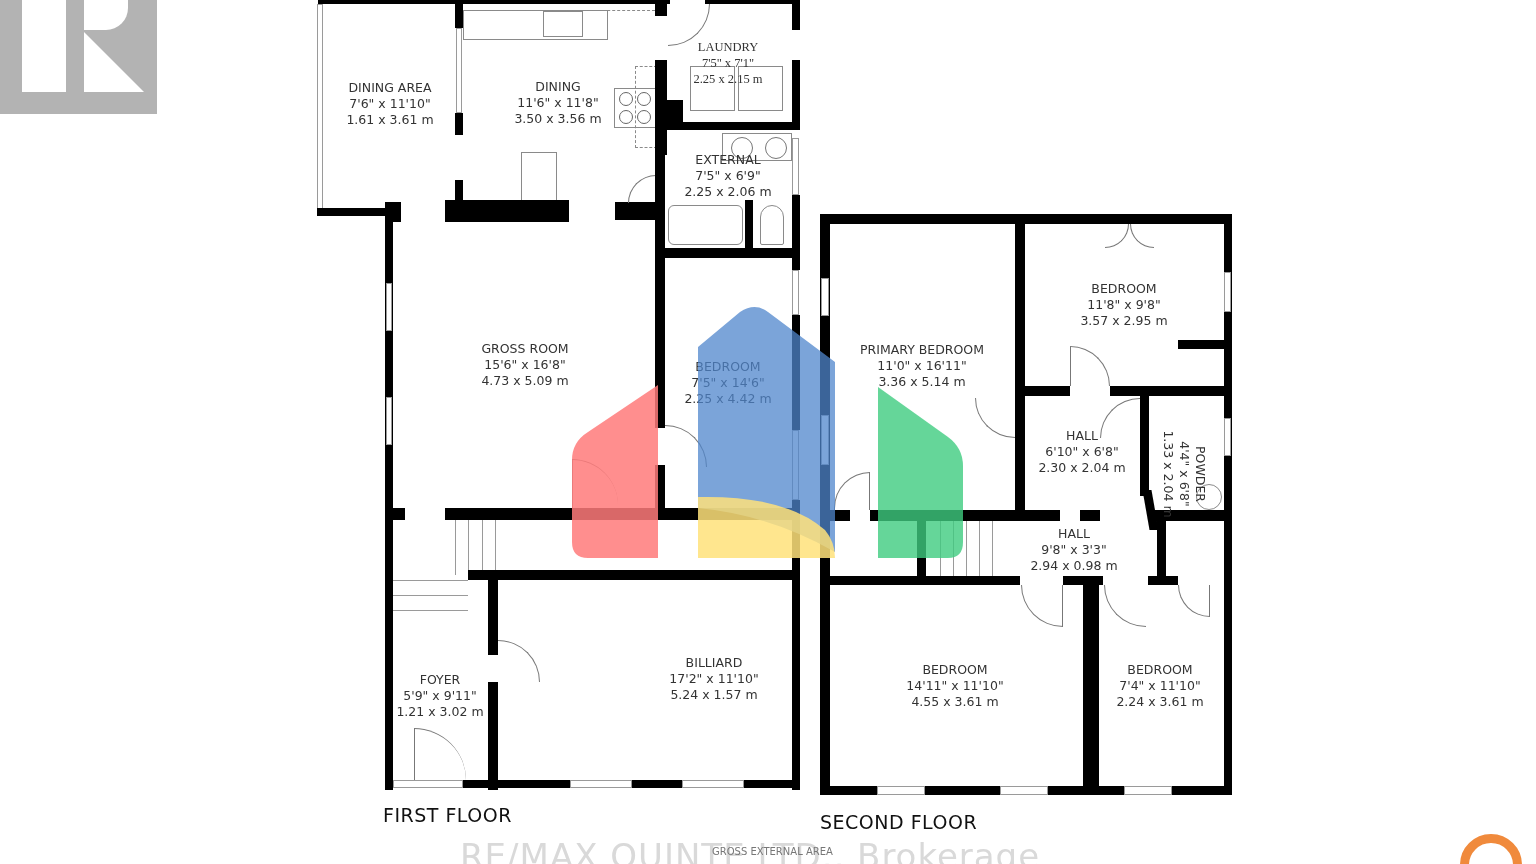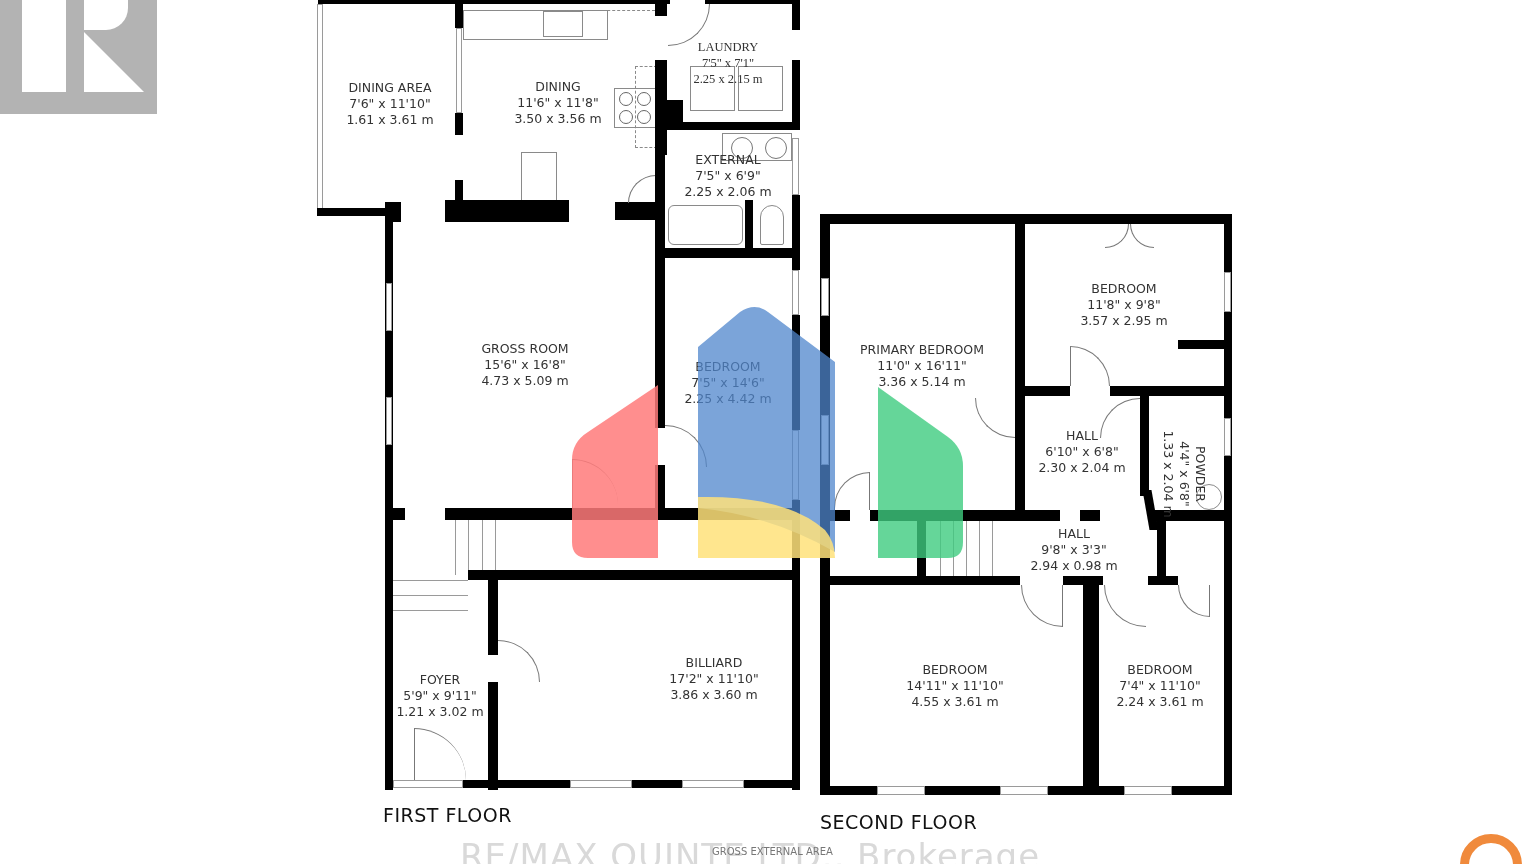--- a/index.html
+++ b/index.html
@@ -145,21 +145,21 @@
   <div class="win" style="left:570px;top:780px;width:62px;height:8px;"></div>
   <div class="win" style="left:682px;top:780px;width:62px;height:8px;"></div>
   <div class="lbl" style="left:440px;top:672px;">
     <div>FOYER</div>
       <div>5'9" x 9'11"</div>
       <div>1.21 x 3.02 m</div>
   </div>
   <div class="lbl" style="left:677px;top:655px;margin-left:37px;">
     <div>BILLIARD</div>
       <div>17'2" x 11'10"</div>
-      <div>3.86 x 3.60 m</div>
+      <div>5.24 x 1.57 m</div>
   </div>
 
   <div class="floor-title" style="left:383px;top:804px;">FIRST FLOOR</div>
 </div>
 
 <div class="abs" style="left:0;top:0;width:1536px;height:864px;">
   <div class="wall" style="left:820px;top:214px;width:412px;height:10px;"></div>
   <div class="wall" style="left:820px;top:214px;width:10px;height:580px;"></div>
   <div class="win" style="left:821px;top:278px;width:8px;height:38px;"></div>
   <div class="win" style="left:821px;top:415px;width:8px;height:50px;"></div>

